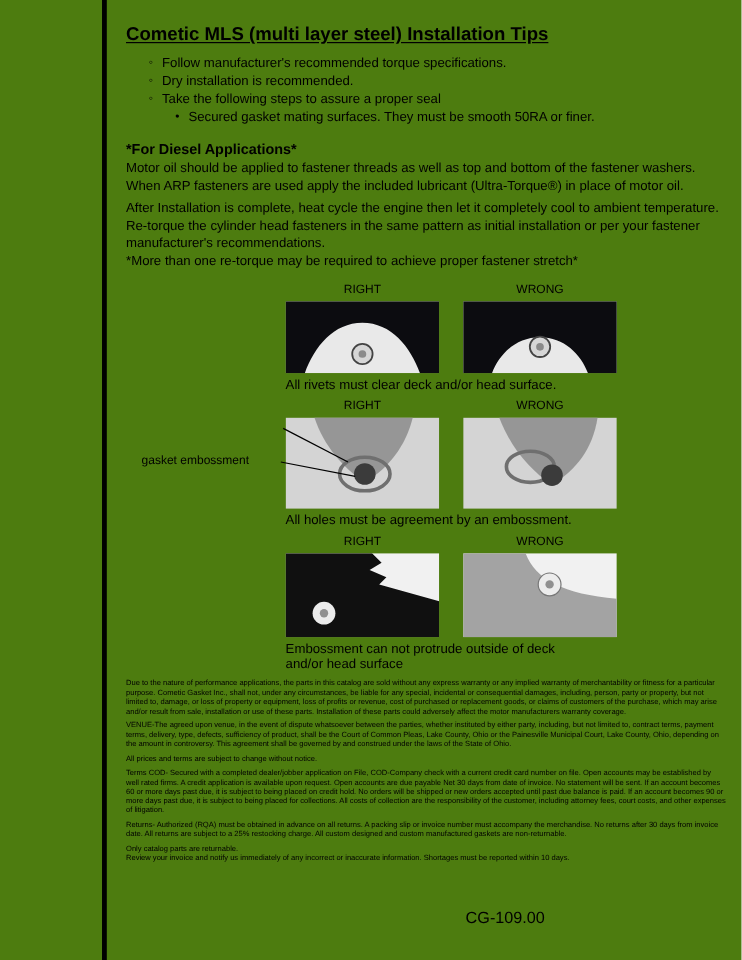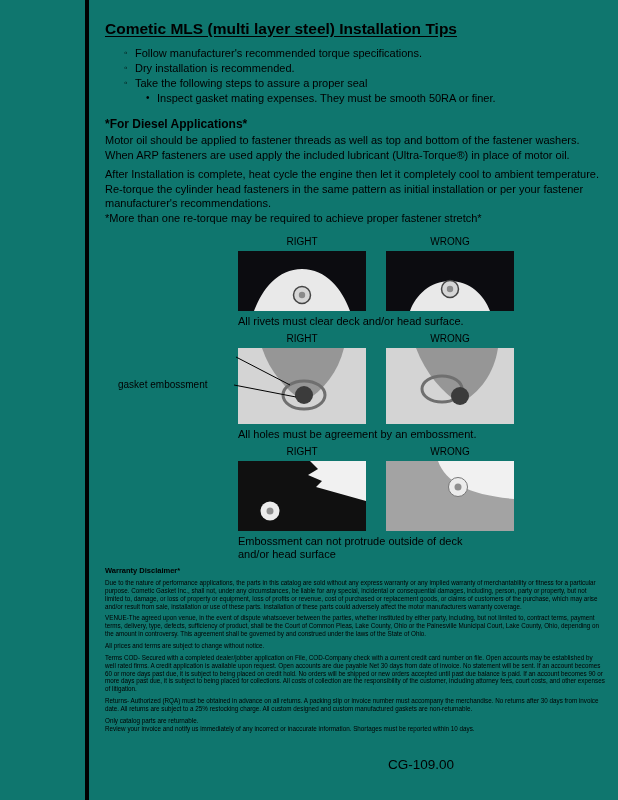--- a/index.html
+++ b/index.html
@@ -1,21 +1,21 @@
 <!DOCTYPE html>
 <html><head>
 <meta charset="utf-8">
 <style>
   * { box-sizing: border-box; }
   html, body { margin: 0; padding: 0; background: #ffffff; }
   .page {
     position: relative;
     width: 618px;
     height: 800px;
-    background: #0f766e;
+    background: #4d7c0f;
     overflow: hidden;
     font-family: "Liberation Sans", sans-serif;
     color: #000;
   }
   .left-rule {
     position: absolute;
     left: 85px; top: 0;
     width: 4px; height: 800px;
     background: #000;
   }
@@ -103,21 +103,21 @@
       <li>
         <span>Follow manufacturer's recommended torque specifications.</span>
       </li>
       <li>
         <span>Dry installation is recommended.</span>
       </li>
       <li>
         <span>Take the following steps to assure a proper seal</span>
         <ul class="sub">
           <li>
-            <span>Inspect gasket mating expenses.  They must be smooth 50RA or finer.</span>
+            <span>Secured gasket mating surfaces.  They must be smooth 50RA or finer.</span>
           </li>
         </ul>
       </li>
     </ul>
 
     <h2 class="diesel-heading">*For Diesel Applications*</h2>
     <p class="body-para para1">Motor oil should be applied to fastener threads as well as top and bottom of the fastener washers. When ARP fasteners are used apply the included lubricant (Ultra-Torque®) in place of motor oil.</p>
     <p class="body-para para2">After Installation is complete, heat cycle the engine then let it completely cool to ambient temperature. Re-torque the cylinder head fasteners in the same pattern as initial installation or per your fastener manufacturer's recommendations.</p>
     <p class="note">*More than one re-torque may be required to achieve proper fastener stretch*</p>
 
@@ -202,21 +202,20 @@
               <circle cx="72" cy="26" r="3.5" fill="#909090"></circle>
             </svg>
           </div>
         </div>
         <div class="fig-caption cap-narrow">Embossment can not protrude outside of deck and/or head surface</div>
       </div>
 
     </div>
 
     <div class="warranty">
-      <div class="w-head">Warranty Disclaimer*</div>
       <p>Due to the nature of performance applications, the parts in this catalog are sold without any express warranty or any implied warranty of merchantability or fitness for a particular purpose. Cometic Gasket Inc., shall not, under any circumstances, be liable for any special, incidental or consequential damages, including, person, party or property, but not limited to, damage, or loss of property or equipment, loss of profits or revenue, cost of purchased or replacement goods, or claims of customers of the purchase, which may arise and/or result from sale, installation or use of these parts. Installation of these parts could adversely affect the motor manufacturers warranty coverage.</p>
       <p>VENUE-The agreed upon venue, in the event of dispute whatsoever between the parties, whether instituted by either party, including, but not limited to, contract terms, payment terms, delivery, type, defects, sufficiency of product, shall be the Court of Common Pleas, Lake County, Ohio or the Painesville Municipal Court, Lake County, Ohio, depending on the amount in controversy. This agreement shall be governed by and construed under the laws of the State of Ohio.</p>
       <p>All prices and terms are subject to change without notice.</p>
       <p>Terms COD- Secured with a completed dealer/jobber application on File, COD-Company check with a current credit card number on file. Open accounts may be established by well rated firms. A credit application is available upon request. Open accounts are due payable Net 30 days from date of invoice. No statement will be sent. If an account becomes 60 or more days past due, it is subject to being placed on credit hold. No orders will be shipped or new orders accepted until past due balance is paid. If an account becomes 90 or more days past due, it is subject to being placed for collections. All costs of collection are the responsibility of the customer, including attorney fees, court costs, and other expenses of litigation.</p>
       <p>Returns- Authorized (RQA) must be obtained in advance on all returns. A packing slip or invoice number must accompany the merchandise. No returns after 30 days from invoice date. All returns are subject to a 25% restocking charge. All custom designed and custom manufactured gaskets are non-returnable.</p>
       <p class="tight">Only catalog parts are returnable.</p>
       <p>Review your invoice and notify us immediately of any incorrect or inaccurate information. Shortages must be reported within 10 days.</p>
     </div>
 
     <div class="footer">CG-109.00</div>

